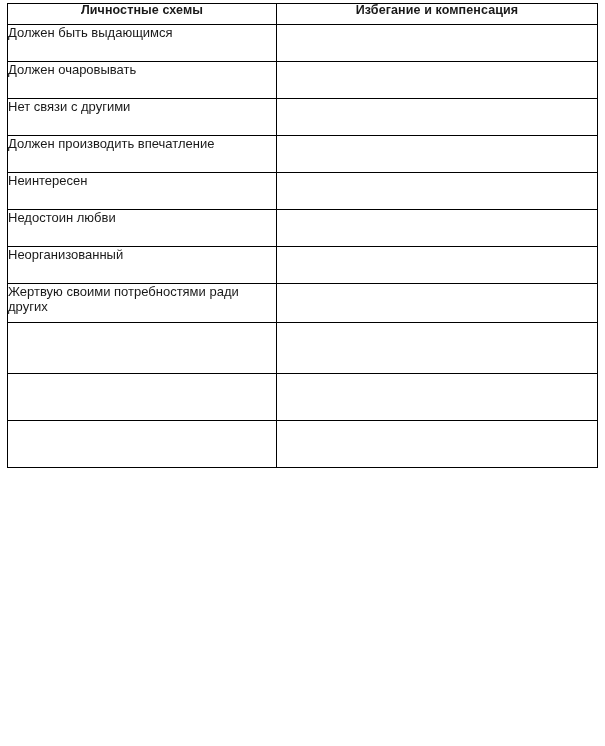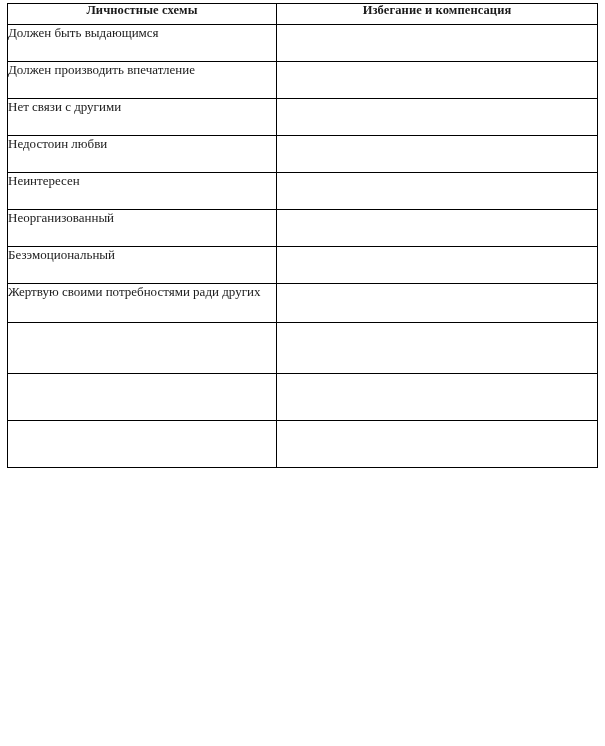--- a/index.html
+++ b/index.html
@@ -30,21 +30,20 @@
 
   table.schema-table col.col-schema { width: 269px; }
   table.schema-table col.col-avoid  { width: 321px; }
 
   table.schema-table th,
   table.schema-table td {
     border: 1.3px solid #000000;
     padding: 0;
     vertical-align: top;
     background: #ffffff;
-    font-family: Liberation Serif, serif;
   }
 
   th.head-cell {
     text-align: center;
     font-weight: bold;
     font-size: 12.5px;
     line-height: 1;
     height: 20px;
     padding: 3px 4px 3px 4px;
     letter-spacing: 0.1px;
@@ -89,54 +88,54 @@
         <th class="head-cell">Избегание и компенсация</th>
       </tr>
     </thead>
     <tbody>
 
       <tr class="r-single">
         <td class="label-cell">Должен быть выдающимся</td>
         <td class="answer-cell"></td>
       </tr>
 
-
       <tr class="r-single">
-        <td class="label-cell">Должен производить впечатление</td>
+        <td class="label-cell">Должен очаровывать</td>
         <td class="answer-cell"></td>
       </tr>
 
       <tr class="r-single">
         <td class="label-cell">Нет связи с другими</td>
         <td class="answer-cell"></td>
       </tr>
 
+      <tr class="r-single">
+        <td class="label-cell">Должен производить впечатление</td>
+        <td class="answer-cell"></td>
+      </tr>
+
 
       <tr class="r-single">
-        <td class="label-cell">Недостоин любви</td>
+        <td class="label-cell">Неинтересен</td>
         <td class="answer-cell"></td>
       </tr>
 
       <tr class="r-single">
-        <td class="label-cell">Неинтересен</td>
+        <td class="label-cell">Недостоин любви</td>
         <td class="answer-cell"></td>
       </tr>
 
       <tr class="r-single">
         <td class="label-cell">Неорганизованный</td>
         <td class="answer-cell"></td>
       </tr>
 
 
 
 
-      <tr class="r-single">
-        <td class="label-cell">Безэмоциональный</td>
-        <td class="answer-cell"></td>
-      </tr>
 
       <tr class="r-double">
         <td class="label-cell">Жертвую своими потребностями ради других</td>
         <td class="answer-cell"></td>
       </tr>
 
 
       <tr class="r-blank">
         <td class="label-cell"></td>
         <td class="answer-cell"></td>

